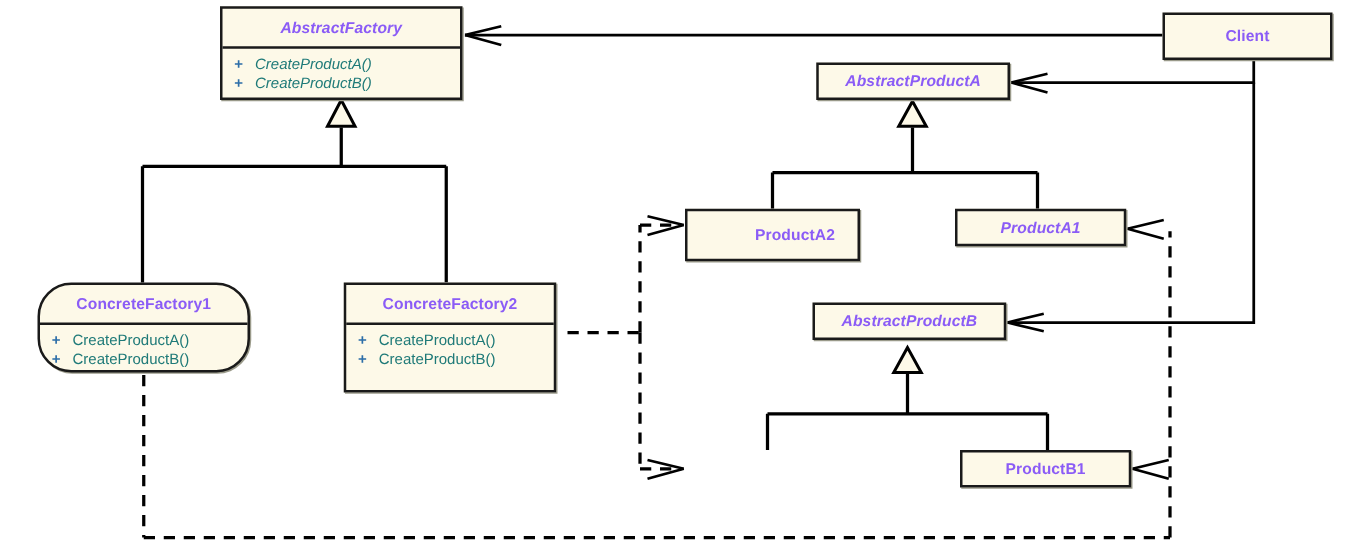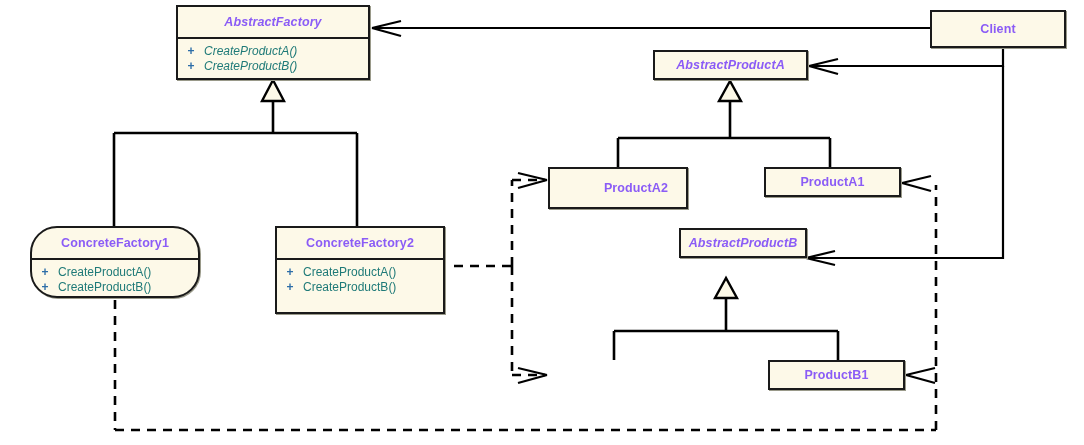--- a/index.html
+++ b/index.html
@@ -147,25 +147,25 @@
   </div>
 
   <div class="node abstract" style="left:653px;top:50px;width:155px;height:30px;">
     <div class="title">AbstractProductA</div>
   </div>
 
   <div class="node" style="left:548px;top:167px;width:140px;height:42px;padding-left:36px;">
     <div class="title">ProductA2</div>
   </div>
 
-  <div class="node" style="left:764px;top:167px;width:137px;height:30px;">
+  <div class="node" style="left:764px;top:167px;width:137px;height:30px;font-style:italic;">
     <div class="title">ProductA1</div>
   </div>
 
-  <div class="node abstract" style="left:650px;top:228px;width:128px;height:30px;margin-left:29px;">
+  <div class="node abstract" style="left:650px;top:242px;width:155px;height:30px;">
     <div class="title">AbstractProductB</div>
   </div>
 
 
   <div class="node" style="left:768px;top:360px;width:137px;height:30px;">
     <div class="title">ProductB1</div>
   </div>
 
 </div>
 

